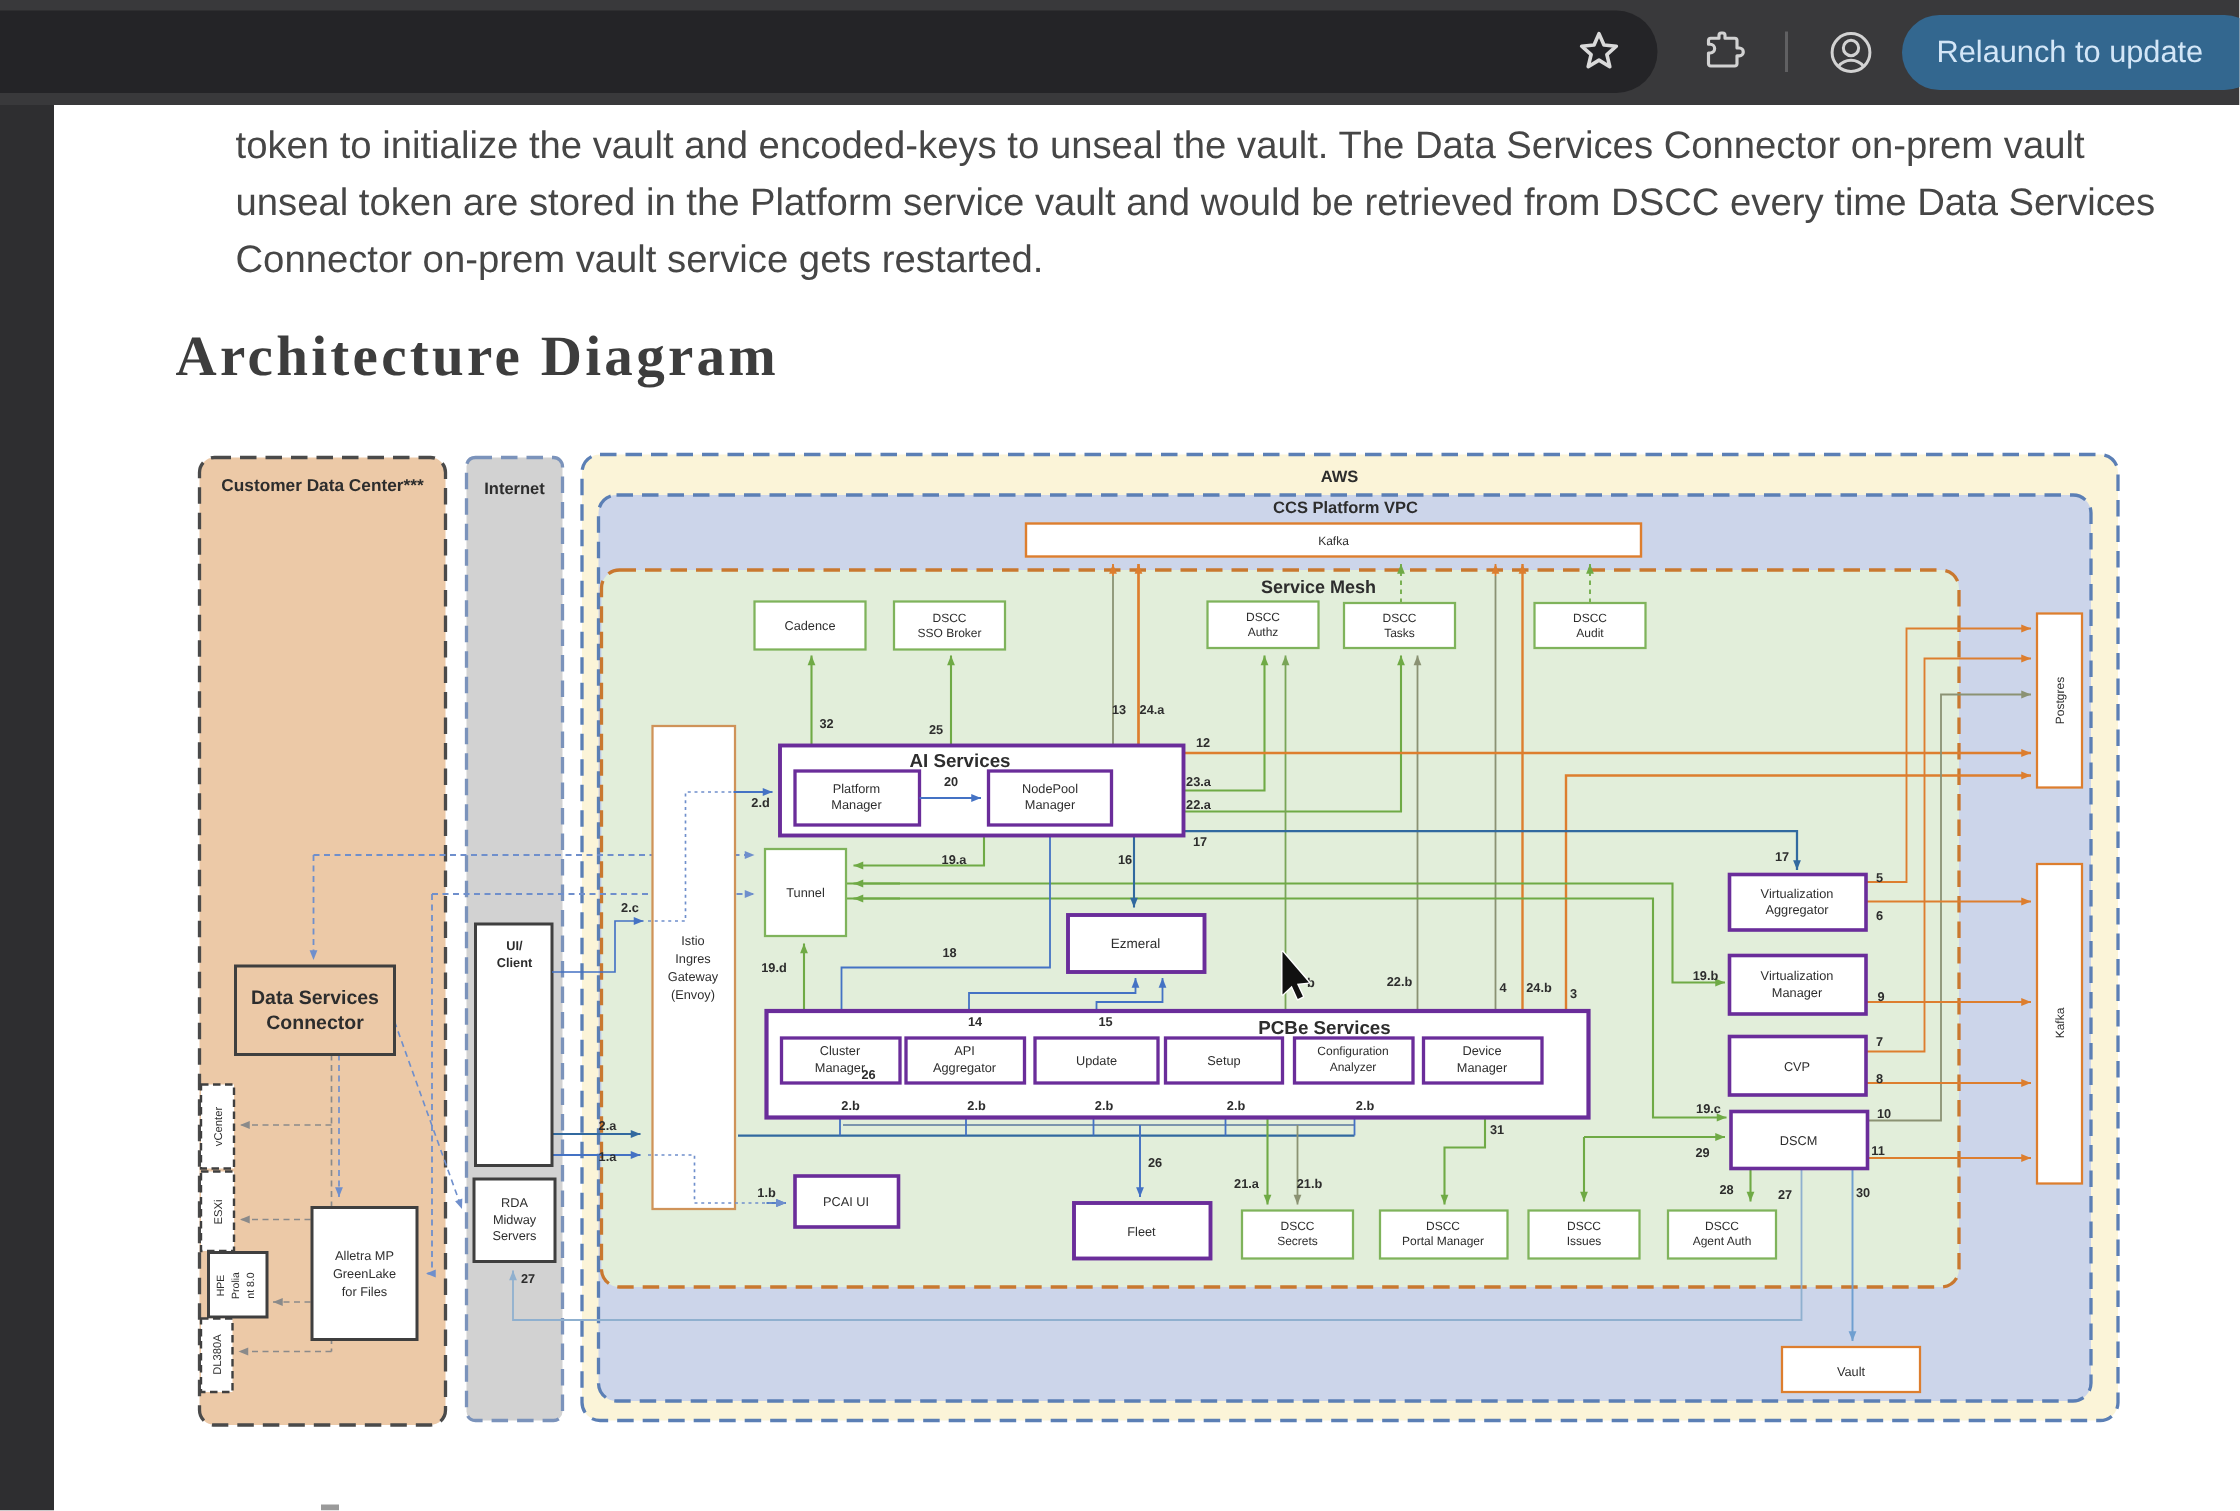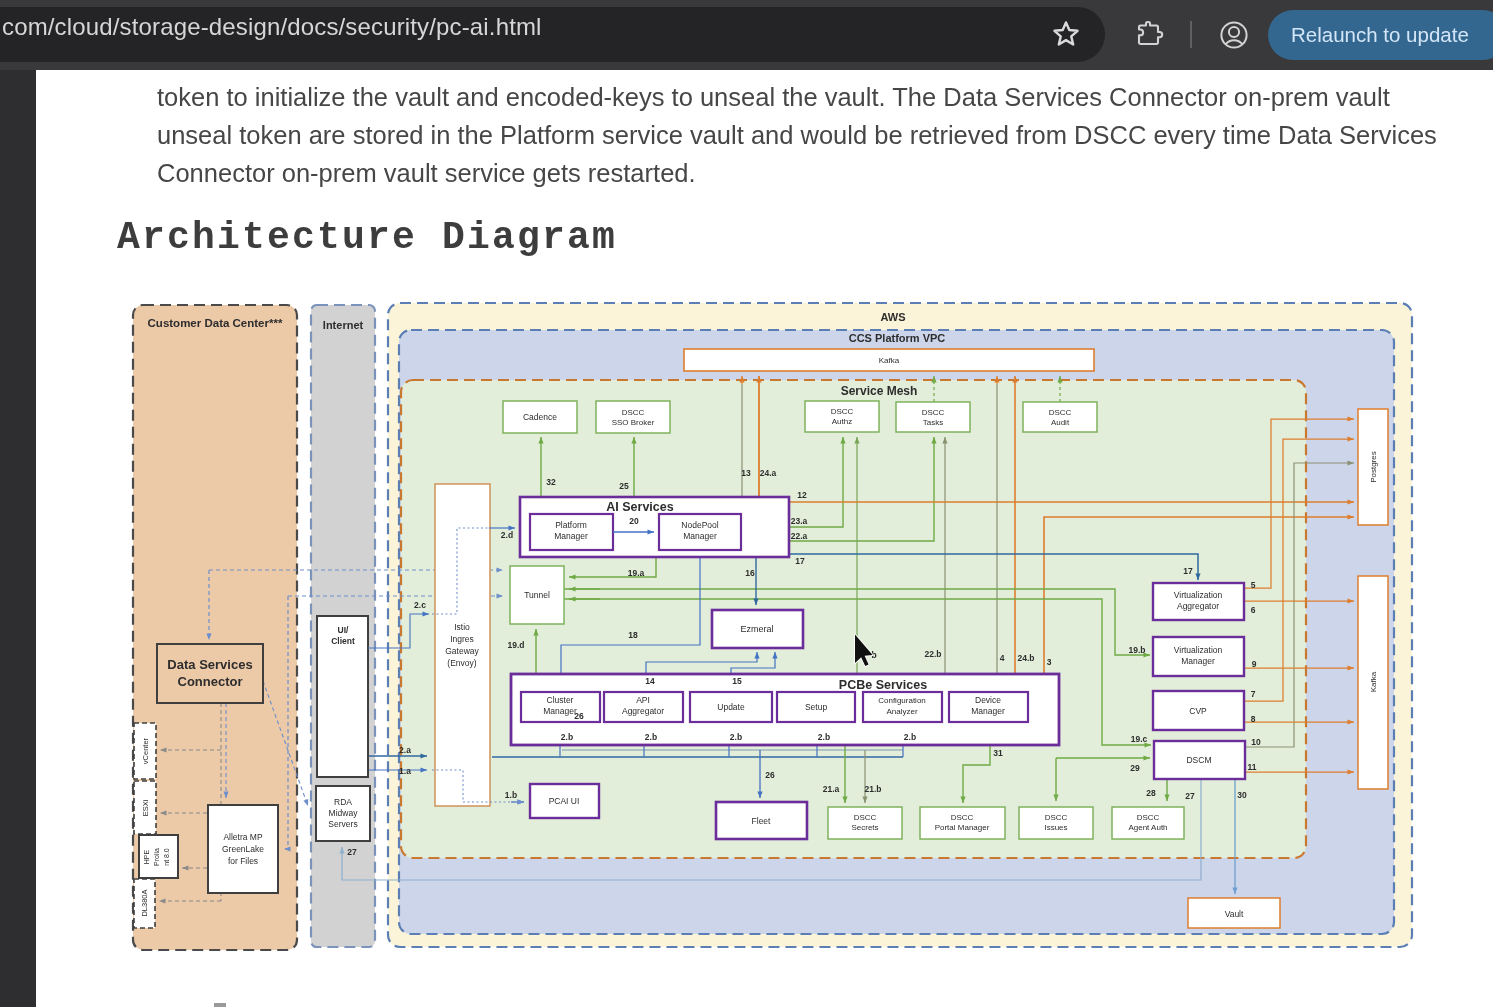--- a/index.html
+++ b/index.html
@@ -3,21 +3,21 @@
 *{margin:0;padding:0;box-sizing:border-box}
 body{width:1493px;height:1007px;position:relative;background:#fff;font-family:"Liberation Sans",sans-serif;overflow:hidden}
 .chrome{position:absolute;left:0;top:0;width:1493px;height:70px;background:#39393b}
 .abar{position:absolute;left:-40px;top:7px;width:1145px;height:55px;background:#242427;border-radius:28px}
 .star{position:absolute;left:1048px;top:17px;width:36px;height:36px}
 .url{position:absolute;left:2px;top:0px;width:1100px;height:54px;line-height:54px;color:#d6d6d6;font-size:24px;letter-spacing:0.15px;white-space:nowrap}
 .sep{position:absolute;left:1190px;top:21px;width:2px;height:27px;background:#606062}
 .btn{position:absolute;left:1268px;top:10px;width:240px;height:50px;background:#33678f;border-radius:25px;color:#d3e6f7;font-size:20.5px;text-align:left;line-height:50px;padding-left:23px}
 .strip{position:absolute;left:0;top:70px;width:36px;height:937px;background:#2e2e30}
 .para{position:absolute;left:157px;top:78px;width:1330px;font-size:25.5px;line-height:38px;color:#464646}
-.h2{position:absolute;left:117px;top:216px;font-family:Liberation Mono, monospace;font-weight:700;font-size:38px;color:#3d3d3d;letter-spacing:2.2px}
+.h2{position:absolute;left:117px;top:216px;font-family:Liberation Serif, serif;font-weight:700;font-size:38px;color:#3d3d3d;letter-spacing:2.2px}
 .mark{position:absolute;left:214px;top:1003px;width:12px;height:4px;background:#9a9a9a}
 svg{position:absolute;left:0;top:0}
 svg text{font-family:"Liberation Sans",sans-serif}
 </style></head>
 <body>
 <svg width="1493" height="1007" viewBox="0 0 1493 1007">
 <rect x="133" y="305" width="164" height="645" fill="#ecc9a7" stroke="#4a4a4a" stroke-width="2.2" stroke-dasharray="11 6" rx="10"></rect>
 <text x="215" y="327" font-size="11.5" text-anchor="middle" font-weight="bold" fill="#2d2d2d">Customer Data Center***</text>
 <rect x="311" y="305" width="64" height="642" fill="#d2d2d2" stroke="#7b93bb" stroke-width="2.2" stroke-dasharray="11 6" rx="6"></rect>
 <text x="343" y="329" font-size="11" text-anchor="middle" font-weight="bold" fill="#2d2d2d">Internet</text>
@@ -314,21 +314,20 @@
 <text x="567" y="740" font-size="8.5" text-anchor="middle" font-weight="bold" fill="#2d2d2d">2.b</text>
 <text x="651" y="740" font-size="8.5" text-anchor="middle" font-weight="bold" fill="#2d2d2d">2.b</text>
 <text x="736" y="740" font-size="8.5" text-anchor="middle" font-weight="bold" fill="#2d2d2d">2.b</text>
 <text x="824" y="740" font-size="8.5" text-anchor="middle" font-weight="bold" fill="#2d2d2d">2.b</text>
 <text x="910" y="740" font-size="8.5" text-anchor="middle" font-weight="bold" fill="#2d2d2d">2.b</text>
 <path d="M855,634.5 L855,663 L861.2,657.2 L865.2,666 L868.6,664.4 L864.6,655.8 L872.6,655 Z" fill="#111" stroke="#fff" stroke-width="1.8" stroke-linejoin="round"></path>
 <path d="M855,634.5 L855,663 L861.2,657.2 L865.2,666 L868.6,664.4 L864.6,655.8 L872.6,655 Z" fill="#111"></path>
 </svg>
 <div class="chrome">
   <div class="abar"></div>
-  <div class="url">com/cloud/storage-design/docs/security/pc-ai.html</div>
   <svg class="star" viewBox="0 0 24 24">
       <path d="M12 3.6l2.2 5.1 5.5.5-4.2 3.7 1.3 5.4L12 15.4l-4.8 2.9 1.3-5.4-4.2-3.7 5.5-.5z" fill="none" stroke="#dadada" stroke-width="1.6" stroke-linejoin="round"></path>
     </svg>
   <svg style="position:absolute;left:1134px;top:16px" width="32" height="32" viewBox="0 0 32 32">
       <path d="M12 7.5 a1.5 1.5 0 0 1 1.5 -1.5 h1 a1.5 1.5 0 0 1 1.5 1.5 v2 h6.5 a1.5 1.5 0 0 1 1.5 1.5 v5 h1.6 a2.6 2.6 0 0 1 0 5.2 h-1.6 v5.3 a1.5 1.5 0 0 1 -1.5 1.5 h-16 a1.5 1.5 0 0 1 -1.5 -1.5 v-7.2 h1.2 a2.9 2.9 0 0 0 0 -5.8 h-1.2 v-2.5 a1.5 1.5 0 0 1 1.5 -1.5 h5.5 z" fill="none" stroke="#d2d2d2" stroke-width="2.1" stroke-linejoin="round"></path>
     </svg>
   <div class="sep"></div>
   <svg style="position:absolute;left:1220px;top:21px" width="28" height="28" viewBox="0 0 28 28">
       <circle cx="14" cy="14" r="12.6" fill="none" stroke="#d2d2d2" stroke-width="2"></circle>
       <circle cx="14" cy="11" r="5.1" fill="none" stroke="#d2d2d2" stroke-width="2"></circle>

